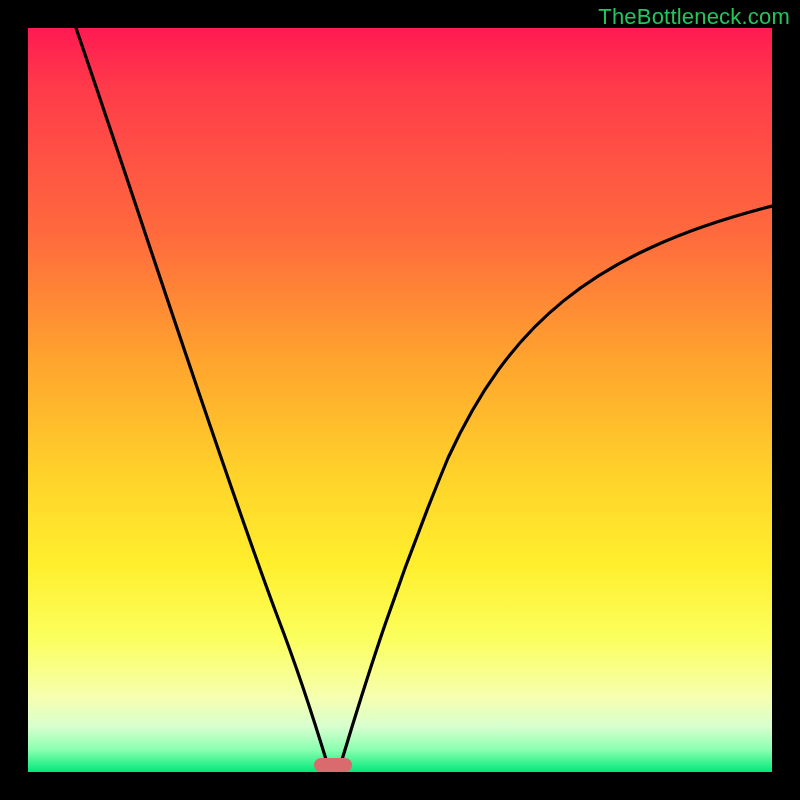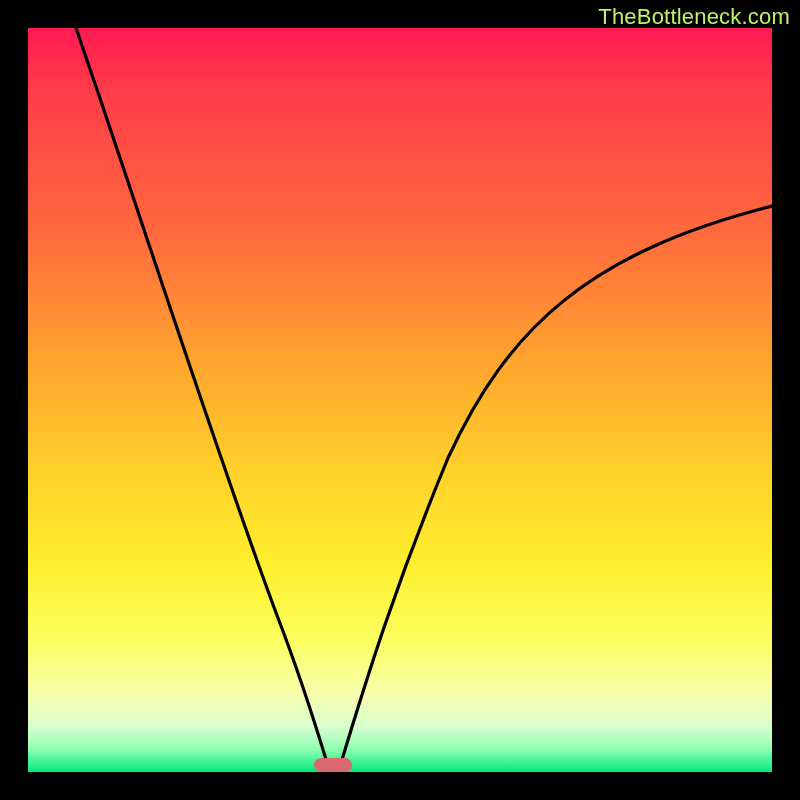--- a/index.html
+++ b/index.html
@@ -38,21 +38,21 @@
       #f6ffb0 90%,
       #d6ffcf 94%,
       #8bffb0 97%,
       #00e97a 100%
     );
   }
   .watermark {
     position: absolute;
     top: 4px;
     right: 10px;
-    color: #bef264;
+    color: #22c55e;
     font-size: 22px;
     letter-spacing: 0.2px;
     user-select: none;
   }
   svg.curve {
     position: absolute;
     left: 0;
     top: 0;
     width: 744px;
     height: 744px;

